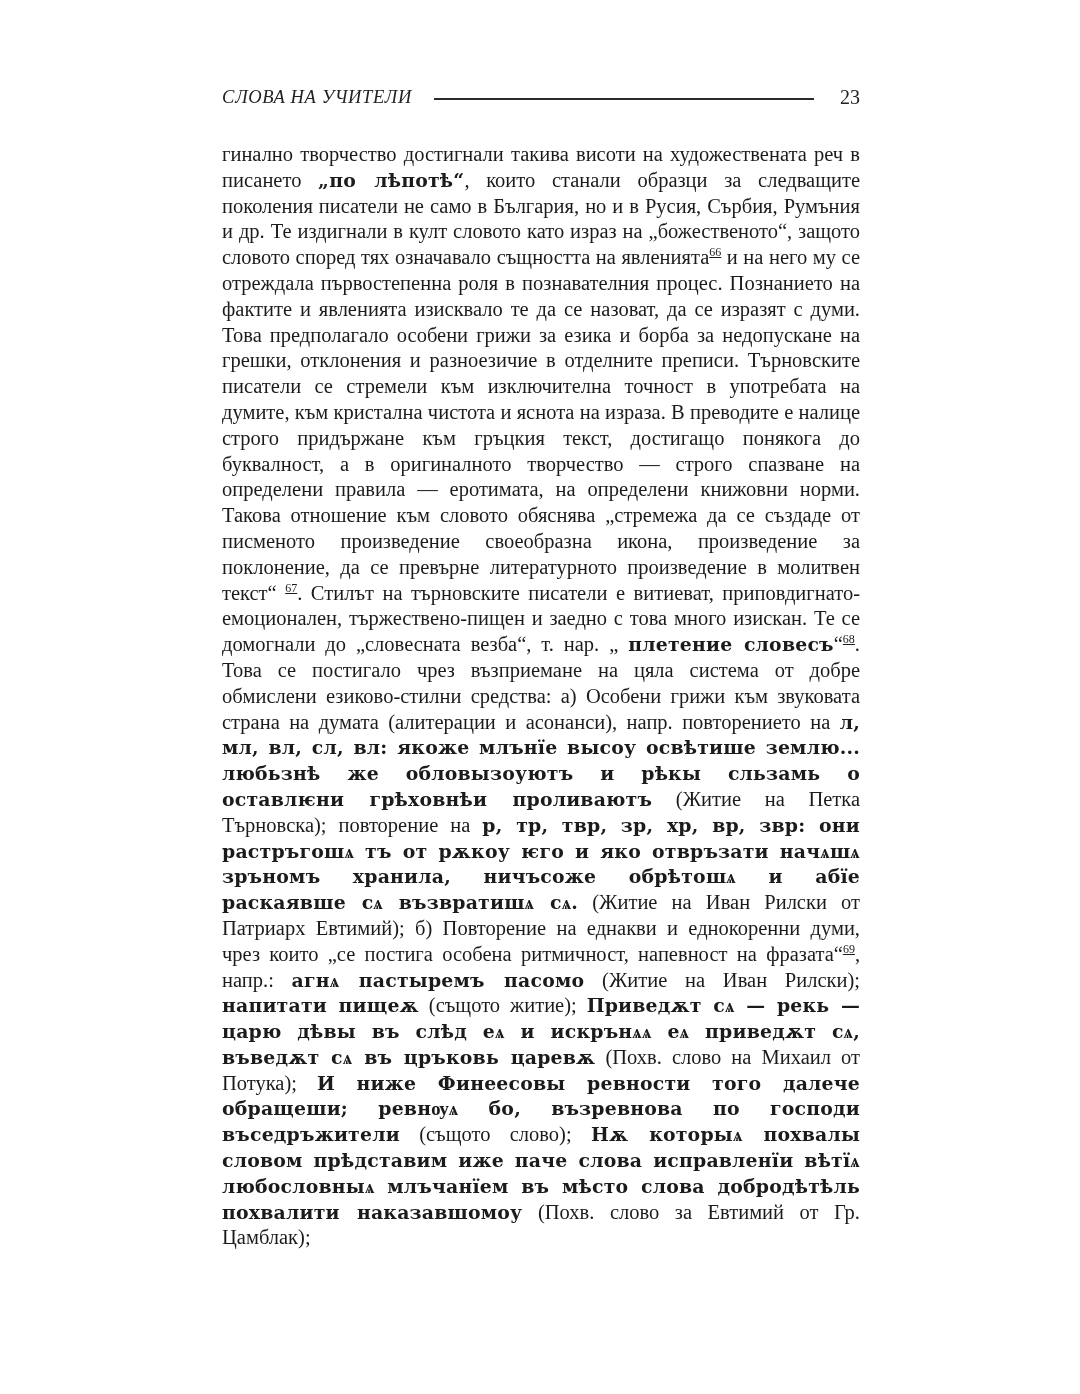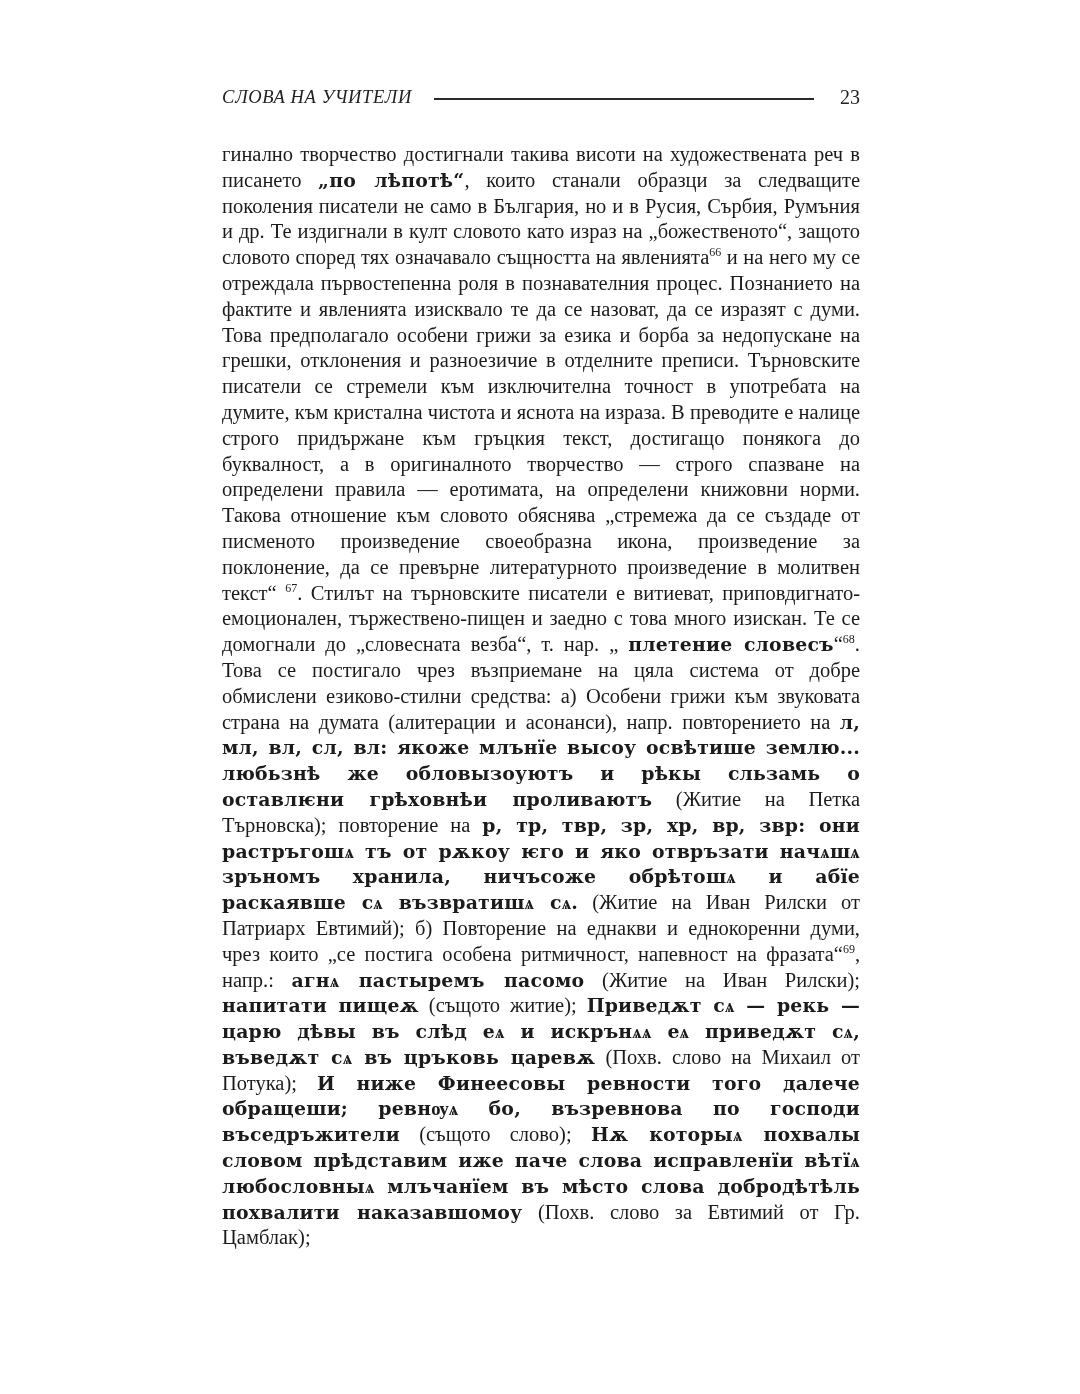--- a/index.html
+++ b/index.html
@@ -60,20 +60,21 @@
     font-family: "DejaVu Serif", serif;
     font-weight: 700;
     font-size: 0.92em;
     letter-spacing: 0.2px;
     margin-top: 28px;
   }
   .body-text sup.footnote-ref {
     font-size: 12px;
     line-height: 0;
     vertical-align: super;
+    text-decoration: underline;
   }
 </style>
 </head>
 <body>
 
 <div class="page">
   <div class="content">
     <div class="header">
       <span class="header-title">СЛОВА НА УЧИТЕЛИ</span>
       <span class="header-rule"></span>

